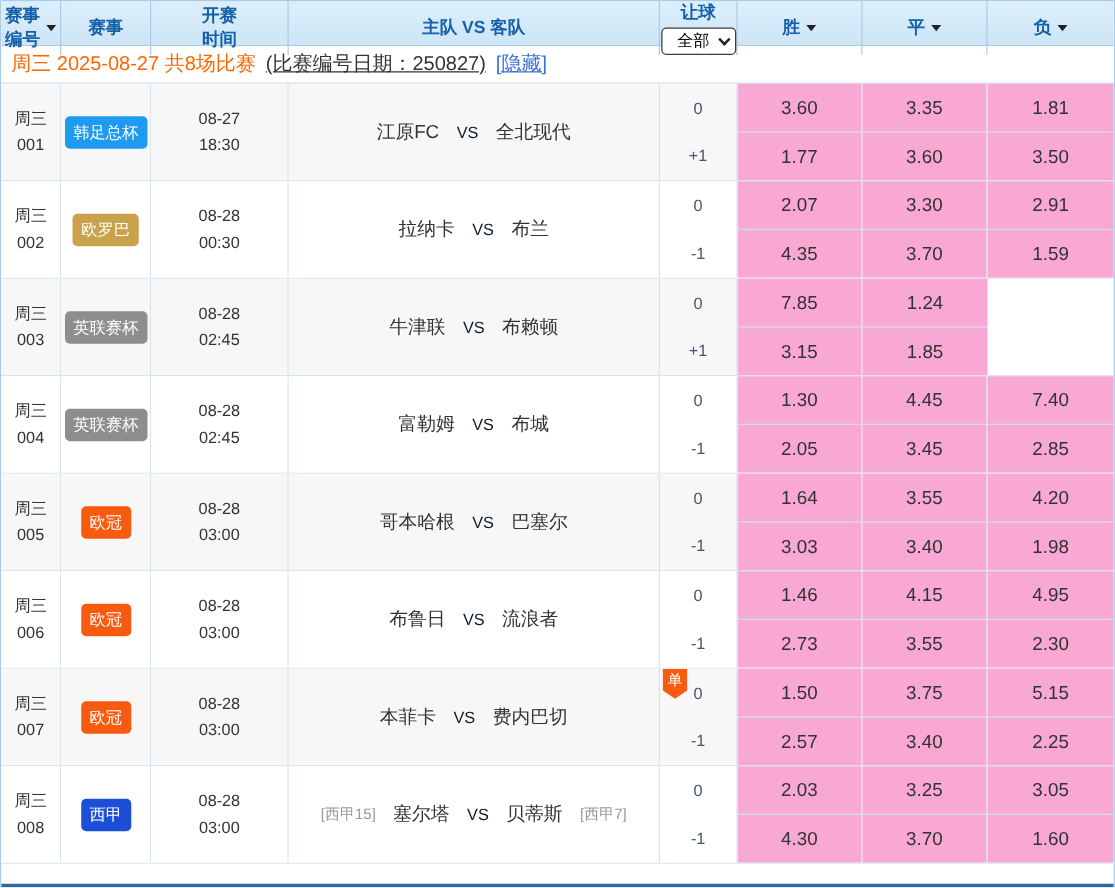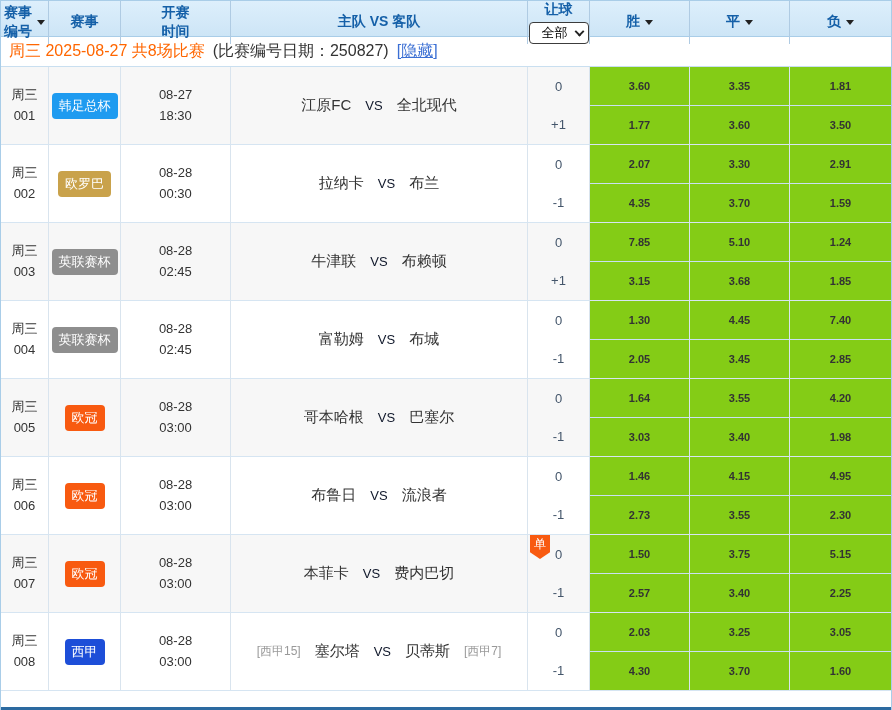--- a/index.html
+++ b/index.html
@@ -42,21 +42,21 @@
     border-right:2px solid #222; border-bottom:2px solid #222;
     transform:translateY(-70%) rotate(45deg); pointer-events:none;
   }
   
   .subheader {
     height:30px; display:flex; align-items:center; gap:8px;
     padding-left:8px; background:#fff; border-bottom:1px solid #C9DFF0;
     font-size:16px;
   }
   .sub-date { color:#FF6600; }
-  .sub-detail { color:#333; }
+  .sub-detail { color:#333;text-decoration:underline; }
   .sub-hide { color:#3B6FD4; text-decoration:underline; cursor:pointer; }
   
   .match-row { height:78px; border-bottom:1px solid #D6E5F2; }
   .match-row .cell {
     border-right:1px solid #D9E4EE; display:flex; align-items:center; justify-content:center;
   }
   .row-odd .plain { background:#F7F7F7; }
   .row-even .plain { background:#FFFFFF; }
   .cell-no { flex-direction:column; font-size:13px; color:#333; line-height:1.6; }
   .league-badge {
@@ -73,21 +73,21 @@
     font-size:13px; color:#44566B;
   }
   .single-tag {
     position:absolute; top:0; left:2px; width:20px; height:24px;
     background:#F85A10; color:#fff; font-size:12px; text-align:center; line-height:18px;
     clip-path:polygon(0 0,100% 0,100% 72%,50% 100%,0 72%);
   }
   .cell-odds { flex-direction:column; border-right:1px solid #C9E0F2; padding:0; }
   .odds-half {
     flex:1; width:100%; display:flex; align-items:center; justify-content:center;
-    background:#84cc16; font-size:11px; font-weight:bold; color:#333; cursor:pointer;
+    background:#f9a8d4; font-size:15px; font-weight:normal; color:#333; cursor:pointer;
   }
   .odds-half.top { border-bottom:1px solid #C9E0F2; }
   .match-row .cell:last-child { border-right:none; }
   .bottom-strip {
     position:absolute; left:0; right:0; bottom:0; height:3px; background:#2C6AA0;
   }
 </style>
 </head>
 <body>
 
@@ -237,24 +237,20 @@
     <div class="cell cell-handicap plain">
 
       <span class="handicap-val">0</span>
       <span class="handicap-val">+1</span>
     </div>
     <div class="cell cell-odds">
       <span class="odds-half top">7.85</span>
       <span class="odds-half">3.15</span>
     </div>
     <div class="cell cell-odds">
-      <span class="odds-half top">5.10</span>
-      <span class="odds-half">3.68</span>
-    </div>
-    <div class="cell cell-odds">
       <span class="odds-half top">1.24</span>
       <span class="odds-half">1.85</span>
     </div>
   </div>
 
   <div class="match-row grid-row row-even">
     <div class="cell cell-no plain">
       <span>周三</span>
       <span>004</span>
     </div>

